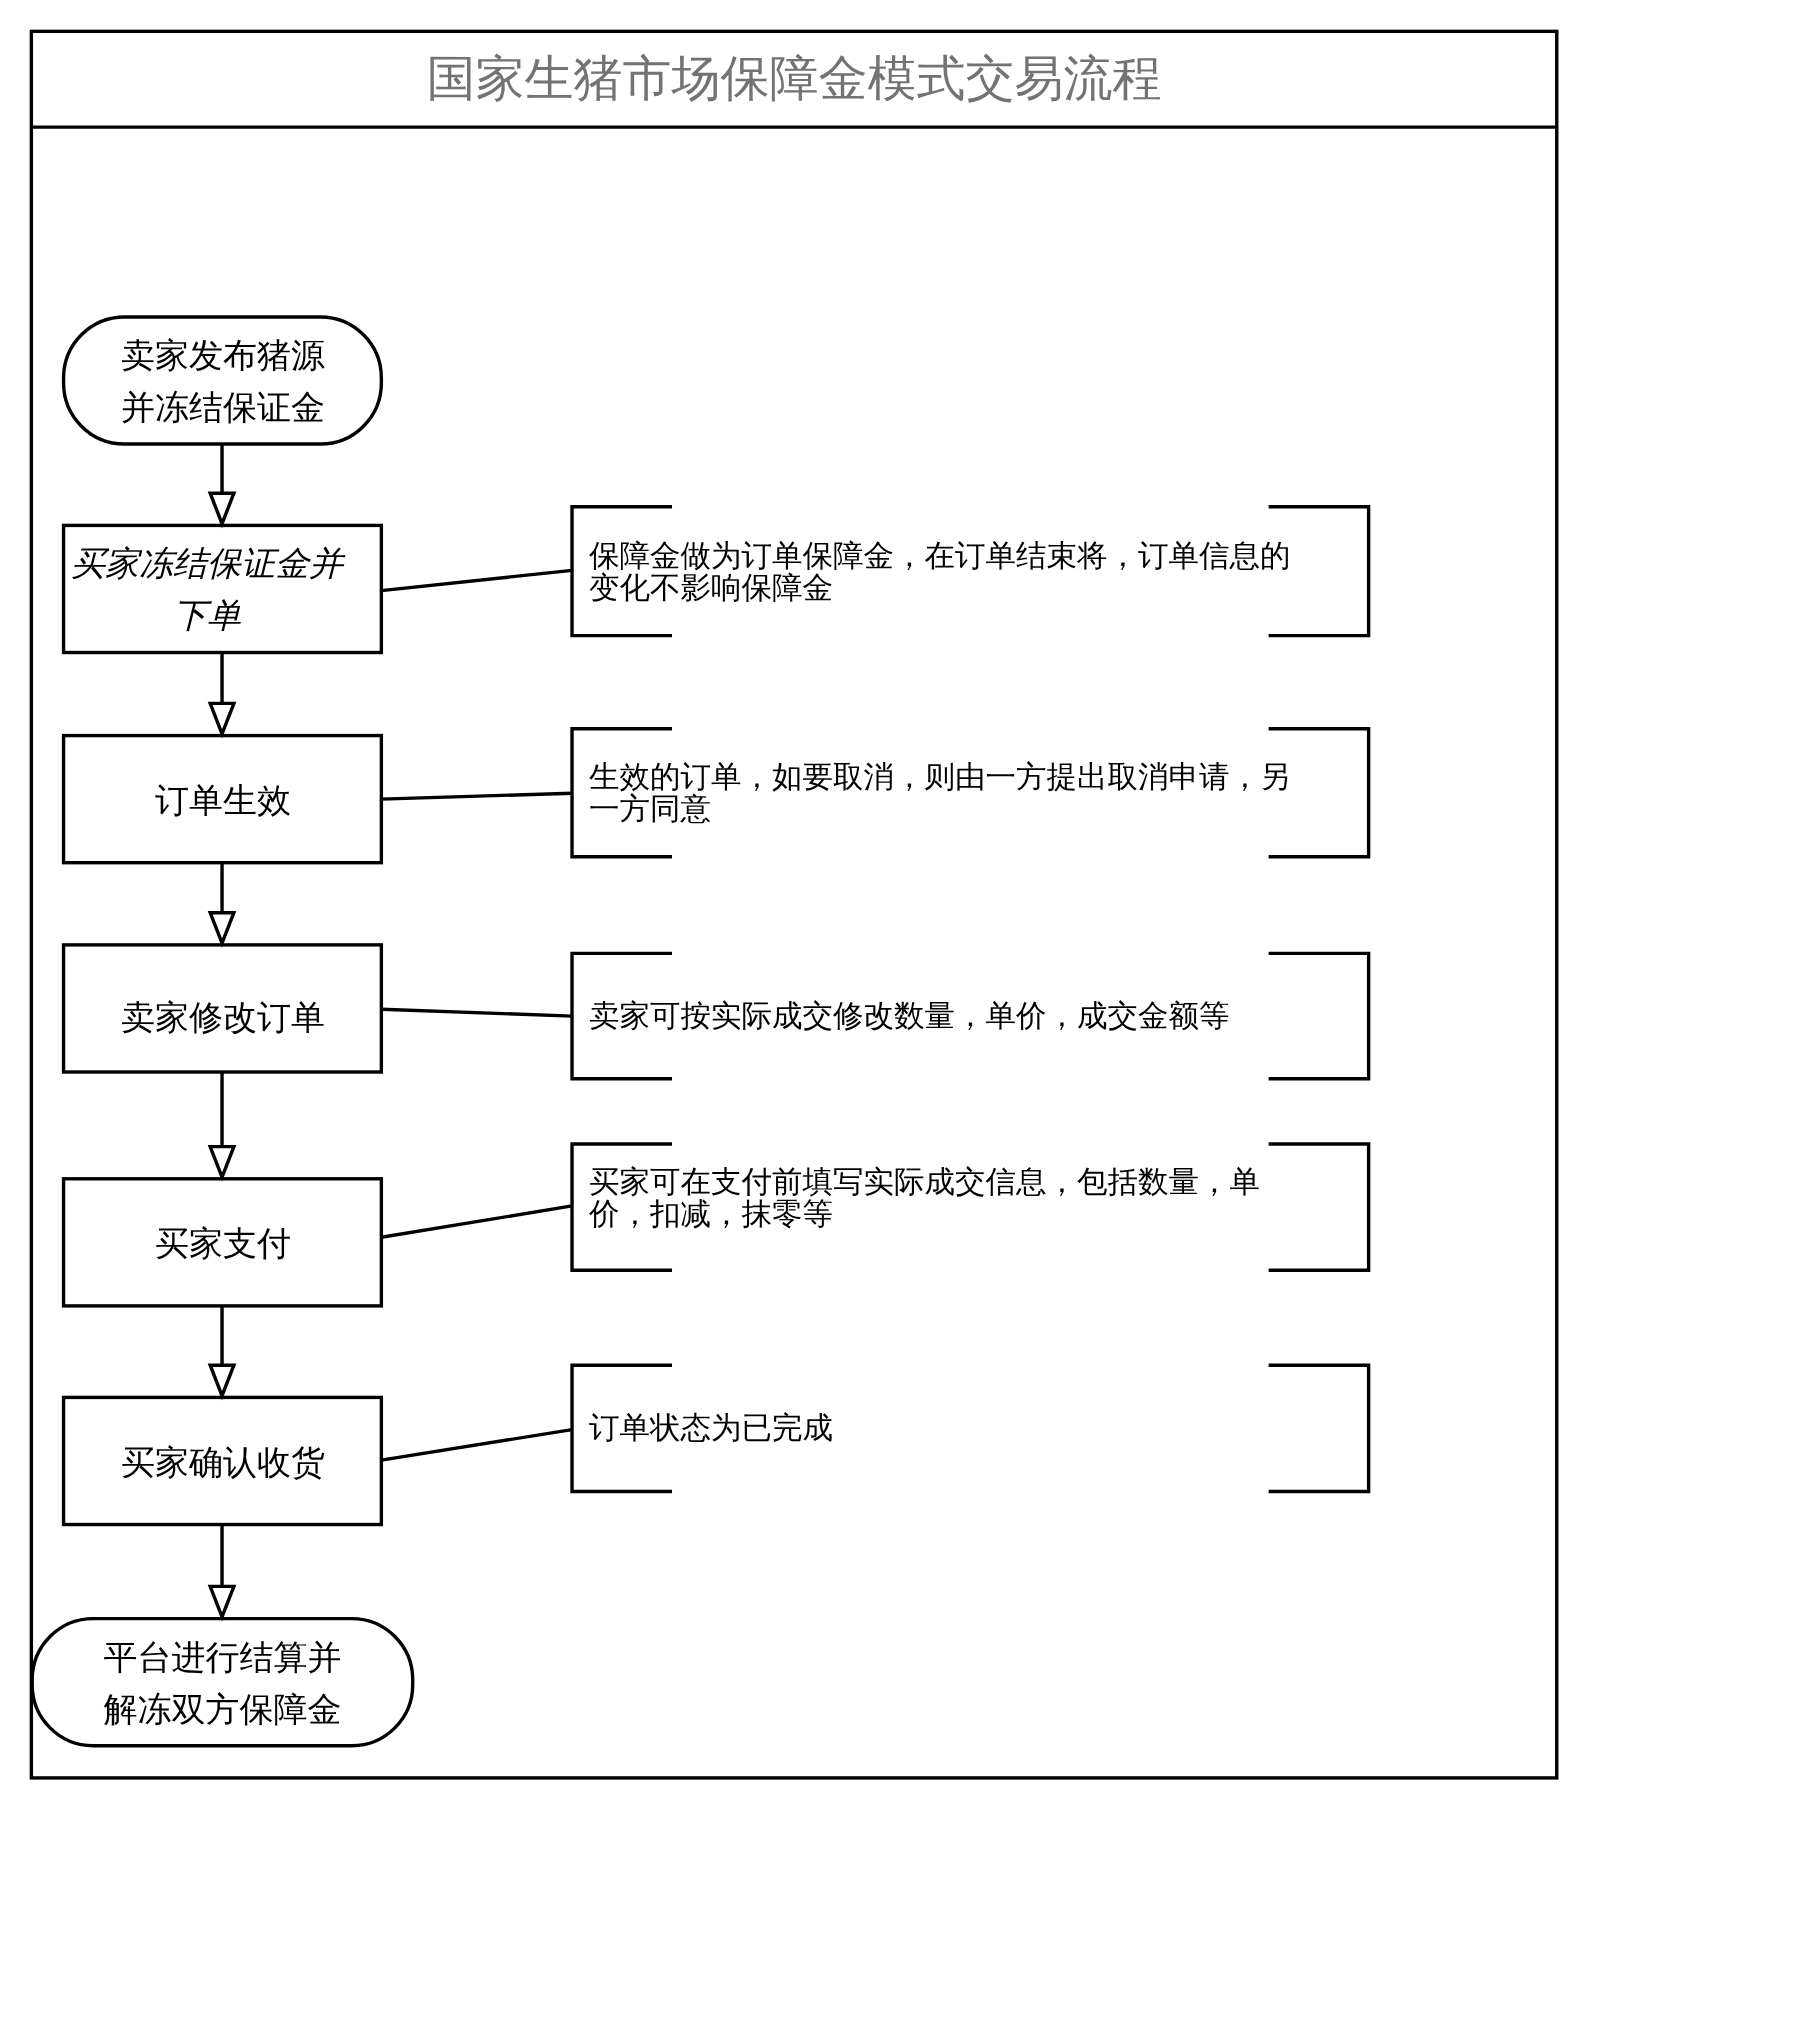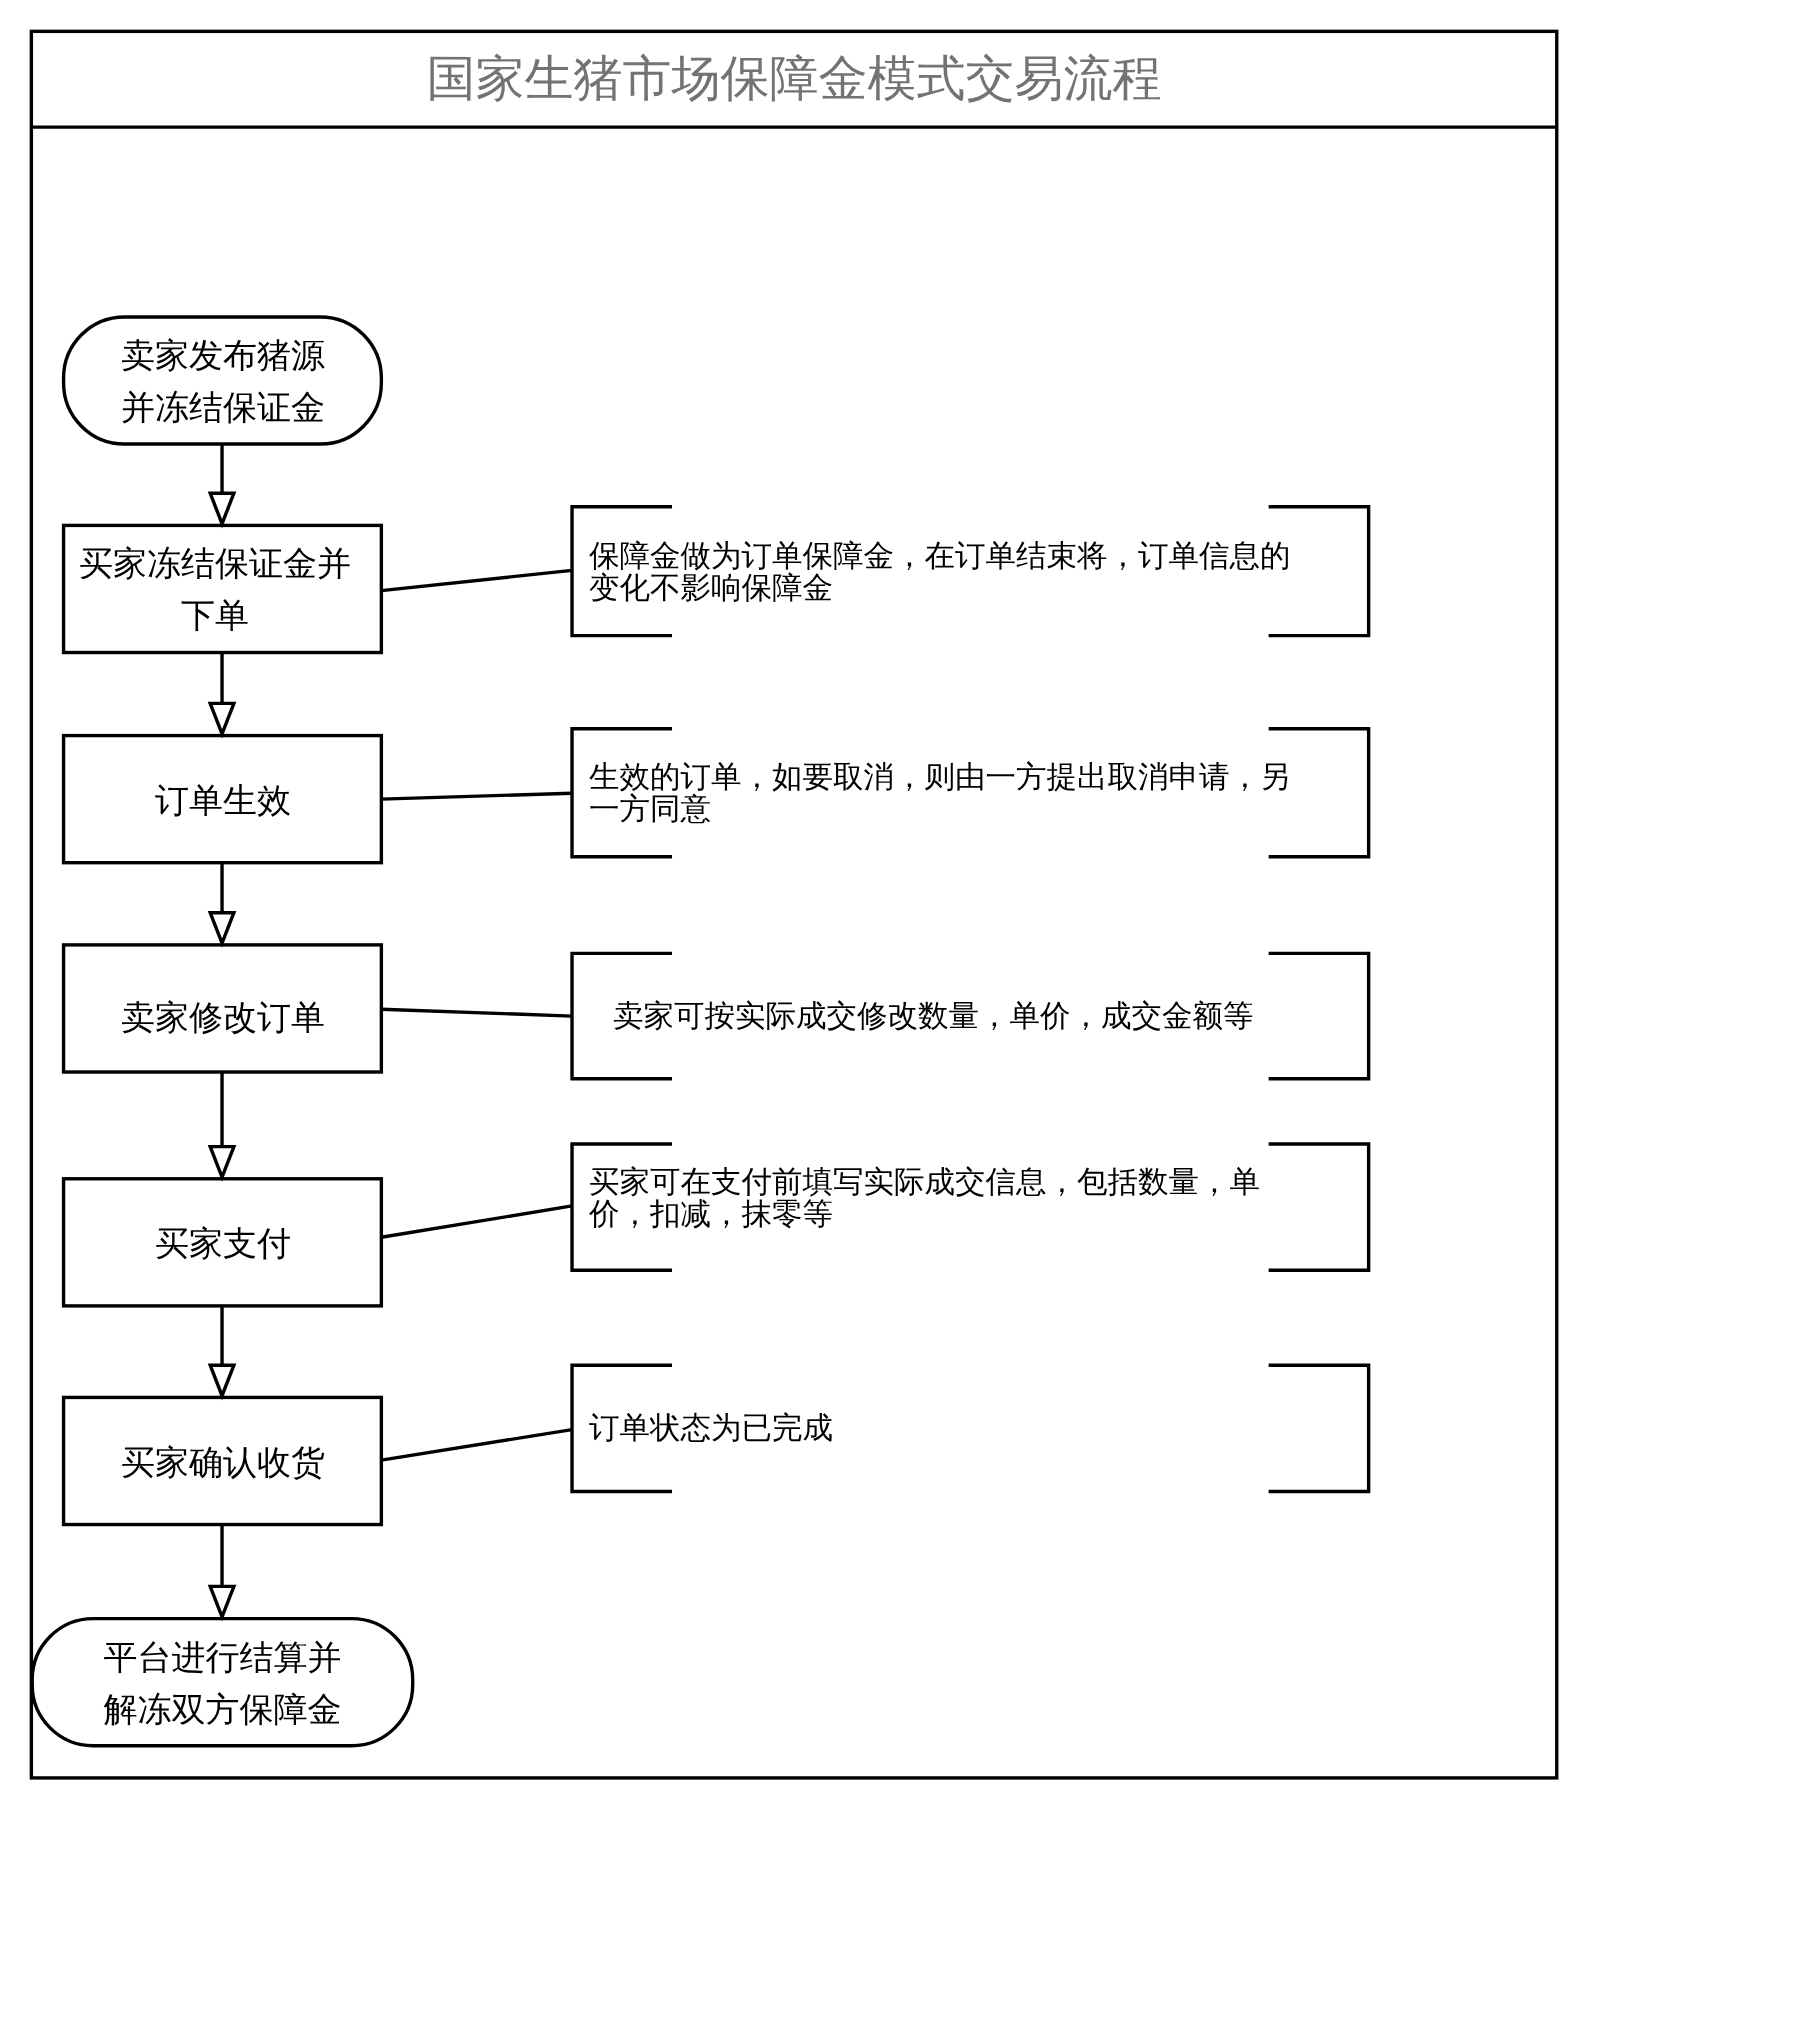--- a/index.html
+++ b/index.html
@@ -55,30 +55,30 @@
       <line x1="450" y1="1723" x2="675" y2="1687" stroke="#000000" stroke-width="4"></line>
       <path d="M793,1611 L675,1611 L675,1760 L793,1760" fill="none" stroke="#000000" stroke-width="4"></path>
       <path d="M1497,1611 L1615,1611 L1615,1760 L1497,1760" fill="none" stroke="#000000" stroke-width="4"></path>
     </g>
 </svg>
 
 <div class="title">国家生猪市场保障金模式交易流程</div>
 <div id="labels">
     <div class="node-text" style="left: 64px; top: 317px; width: 318px; height: 127px; white-space: pre-line;">卖家发布猪源
 并冻结保证金</div>
-    <div class="node-text" style="left: 56px; top: 525px; width: 318px; height: 127px; white-space: pre-line;">买家冻结保证金并
+    <div class="node-text" style="left: 48px; top: 525px; width: 318px; height: 127px; white-space: pre-line; font-style: italic;">买家冻结保证金并
 下单</div>
     <div class="node-text" style="left: 64px; top: 736px; width: 318px; height: 127px; white-space: pre-line;">订单生效</div>
     <div class="node-text" style="left: 64px; top: 945px; width: 318px; height: 127px; white-space: pre-line; margin-top: 8px;">卖家修改订单</div>
     <div class="node-text" style="left: 64px; top: 1179px; width: 318px; height: 127px; white-space: pre-line;">买家支付</div>
     <div class="node-text" style="left: 64px; top: 1398px; width: 318px; height: 127px; white-space: pre-line;">买家确认收货</div>
     <div class="node-text" style="left: 32px; top: 1619px; width: 381px; height: 127px; white-space: pre-line;">平台进行结算并
 解冻双方保障金</div>
     <div class="note-text" style="left: 589px; top: 507px; width: 763px; height: 129px; white-space: pre-line;">保障金做为订单保障金，在订单结束将，订单信息的
 变化不影响保障金</div>
     <div class="note-text" style="left: 589px; top: 729px; width: 763px; height: 128px; white-space: pre-line;">生效的订单，如要取消，则由一方提出取消申请，另
 一方同意</div>
-    <div class="note-text" style="left: 589px; top: 953px; width: 763px; height: 125px; white-space: pre-line; margin-left: 24px;">卖家可按实际成交修改数量，单价，成交金额等</div>
+    <div class="note-text" style="left: 589px; top: 953px; width: 763px; height: 125px; white-space: pre-line;">卖家可按实际成交修改数量，单价，成交金额等</div>
     <div class="note-text" style="left: 589px; top: 1135px; width: 763px; height: 126px; white-space: pre-line; font-family: Liberation Serif, serif;">买家可在支付前填写实际成交信息，包括数量，单
 价，扣减，抹零等</div>
     <div class="note-text" style="left: 589px; top: 1365px; width: 763px; height: 126px; white-space: pre-line;">订单状态为已完成</div>
   </div>
 
 
 </body></html>

